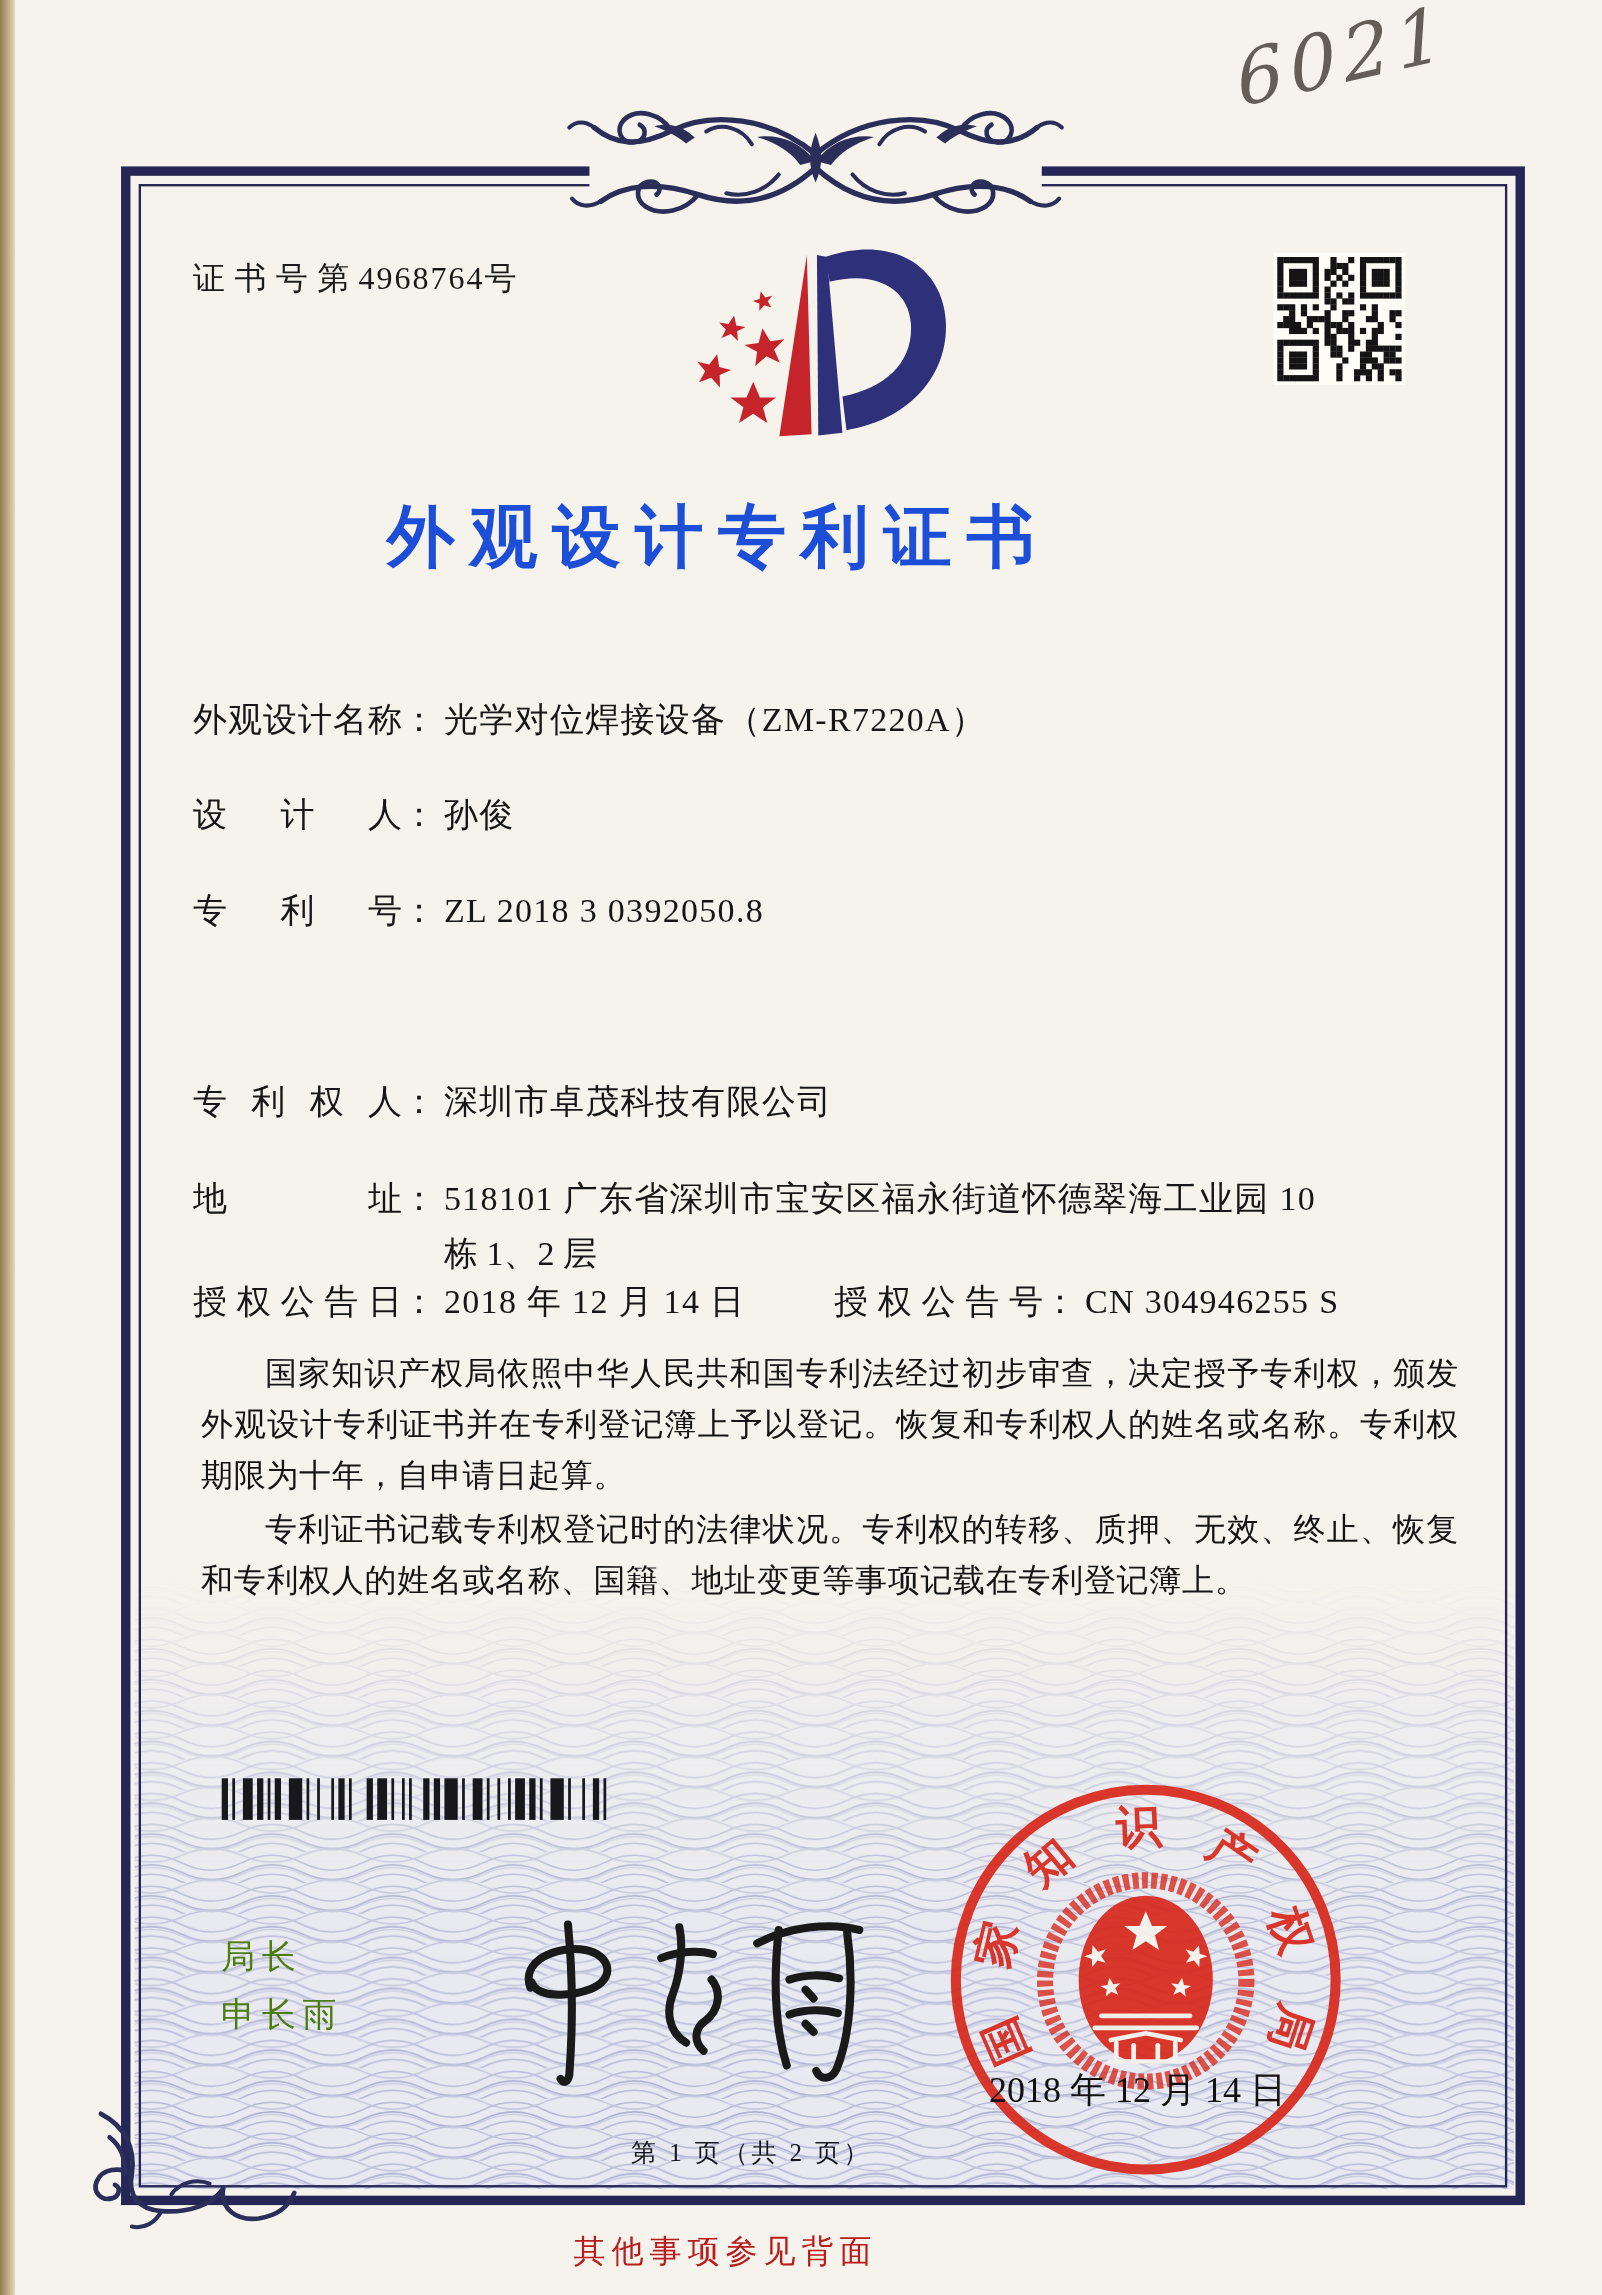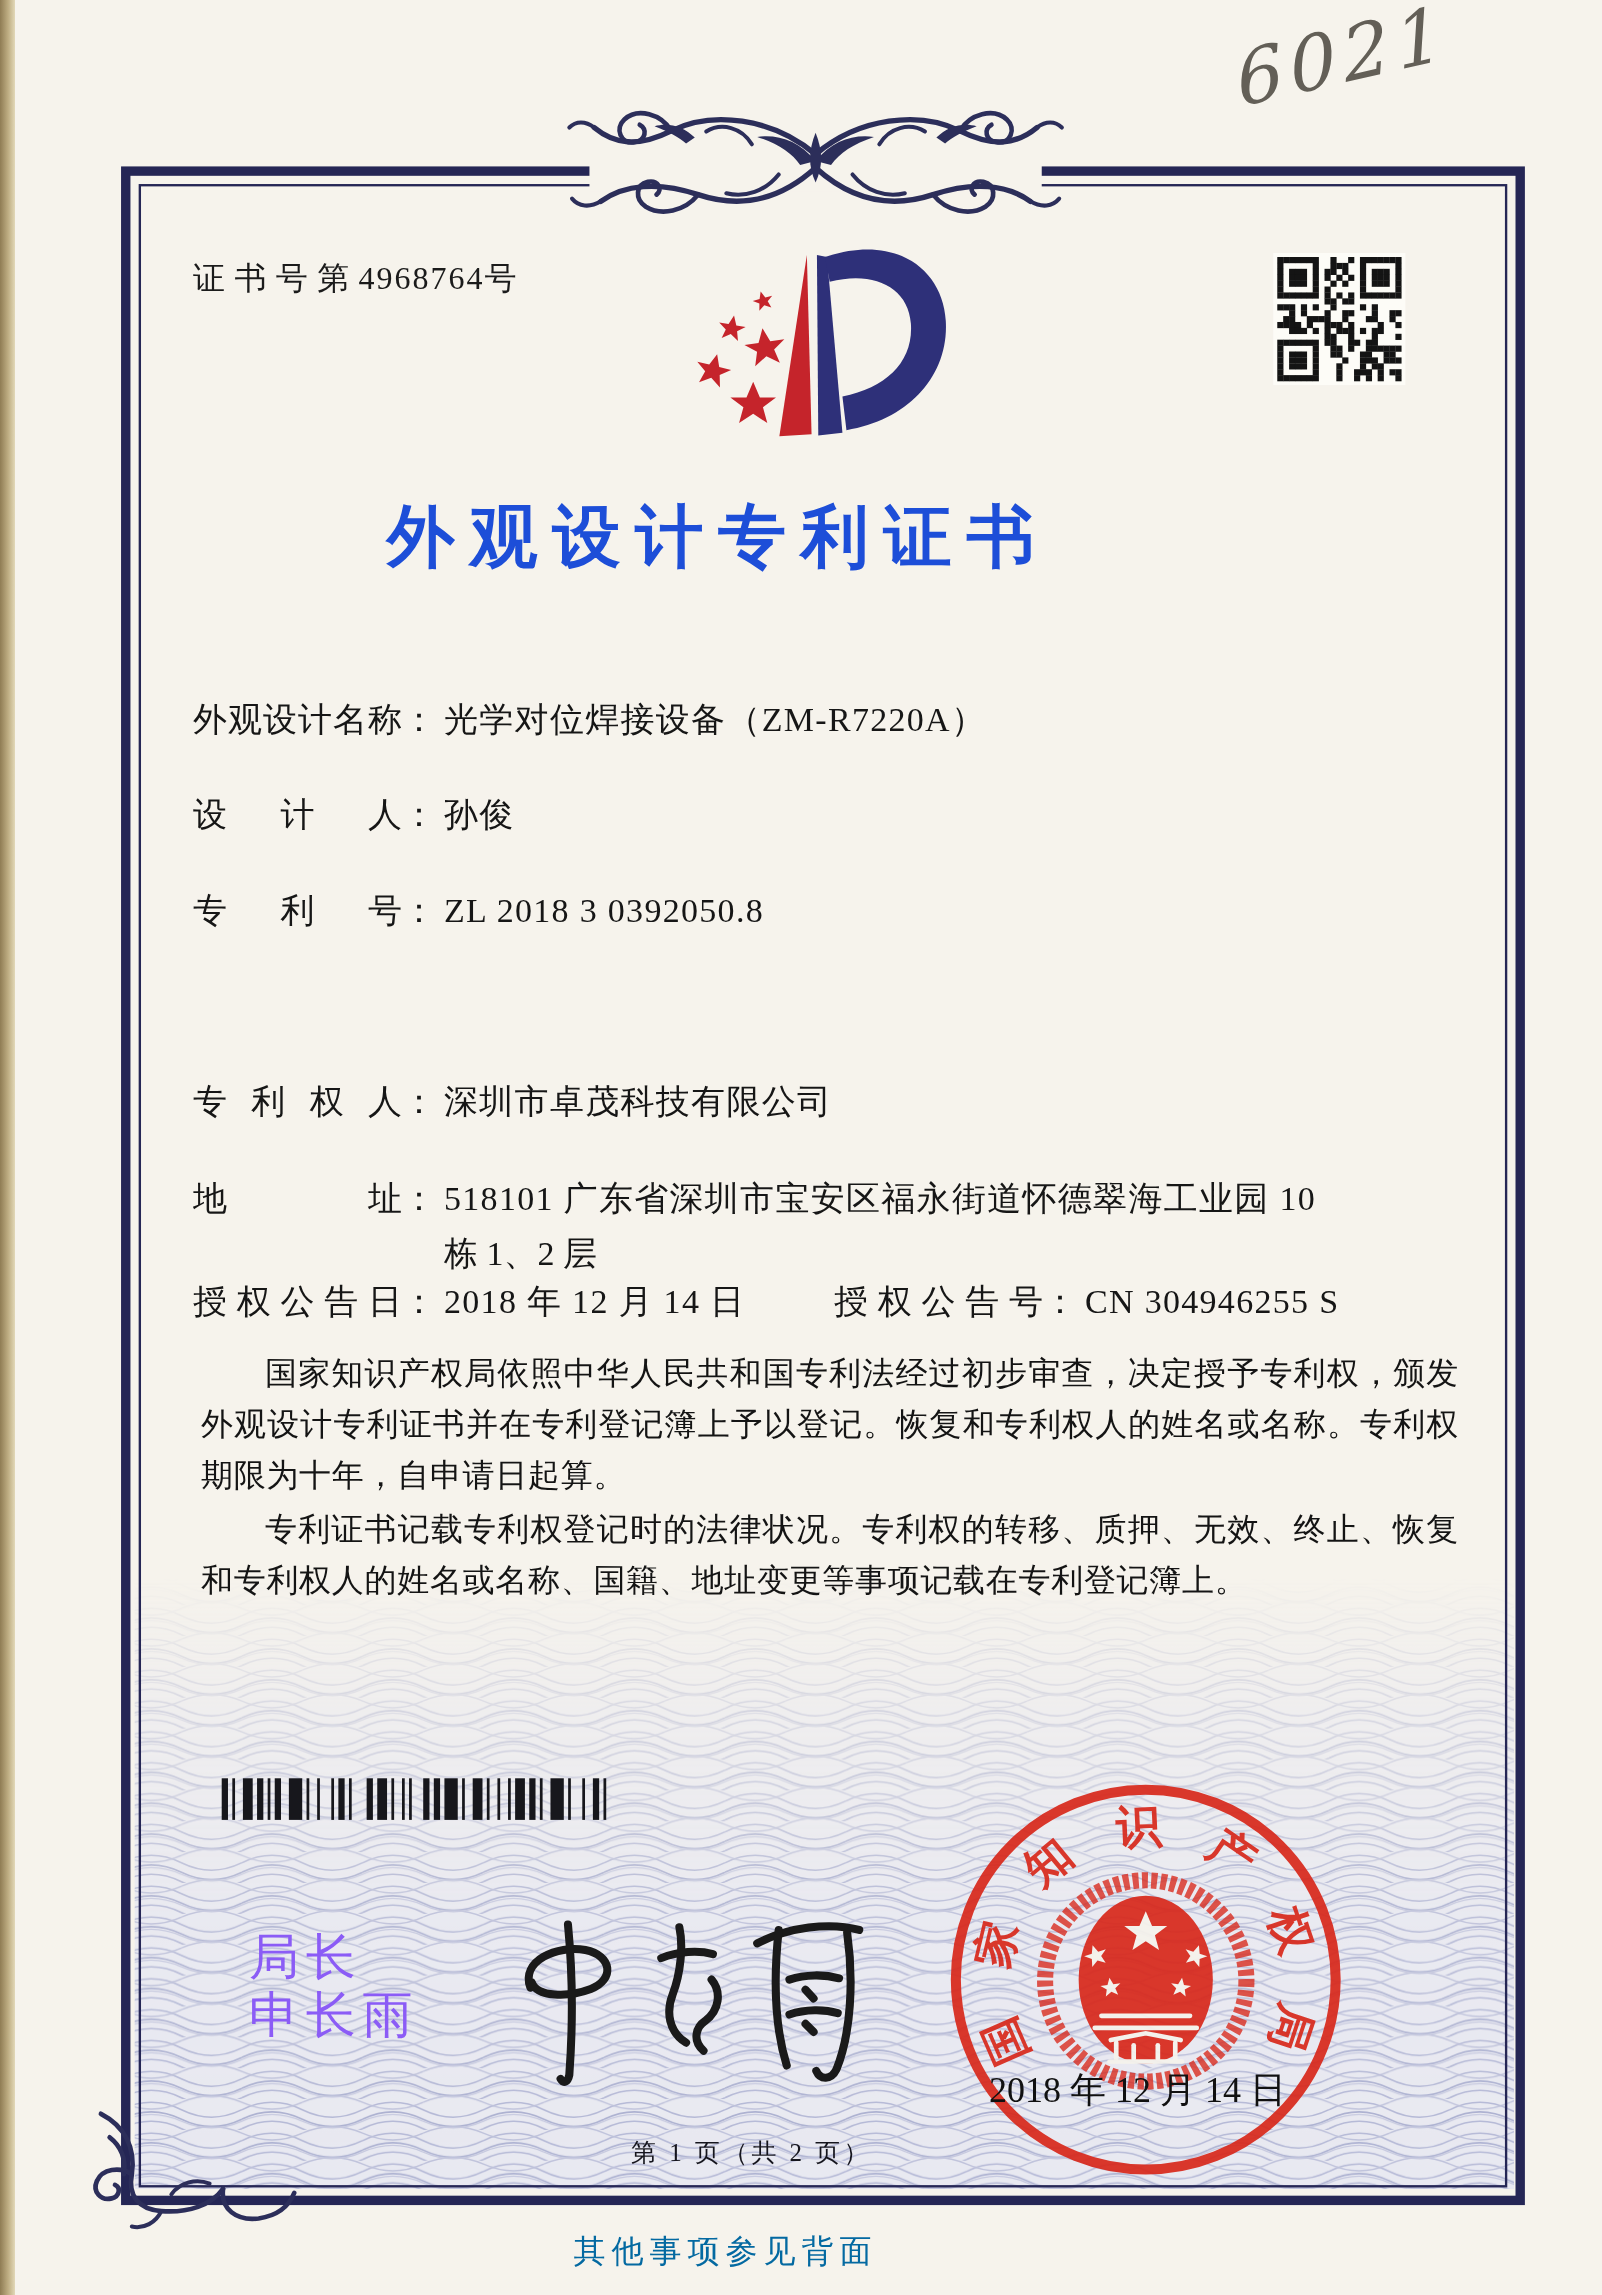--- a/index.html
+++ b/index.html
@@ -27,26 +27,26 @@
   .fvalue{display:inline-block;padding-left:8px;letter-spacing:1.3px;}
   .f0{top:697px;} .f1{top:792px;} .f2{top:888px;} .f3{top:985px;}
   .f4{top:1079px;} .f5{top:1176px;} .f5b{top:1231px;left:444px;}
   .f6{top:1279px;} .f6b{left:834px;top:1279px;}
   
   .paras{left:201px;top:1348px;width:1258px;z-index:2;position:absolute;}
   .paras p{margin:0;font-size:32px;line-height:51px;text-align:justify;text-indent:64px;
            letter-spacing:0.7px;color:#141414;}
   .paras p+p{margin-top:5.4px;font-family:Liberation Mono, monospace;}
   
-  .officer{left:221px;top:1928px;font-size:50px;letter-spacing:6.7px;line-height:58px;color:#8b5cf6;margin-left:28px;}
+  .officer{left:221px;top:1928px;font-size:34px;letter-spacing:6.7px;line-height:58px;color:#4d7c0f;}
   
   .sealdate{left:980px;top:2066px;width:315px;text-align:center;font-size:36px;color:#111;}
   
   .pageno{left:349px;top:2136px;width:805px;text-align:center;font-size:25px;letter-spacing:3.4px;color:#15151d;}
-  .backnote{left:0;top:2230px;width:1451px;text-align:center;font-size:32px;letter-spacing:6px;color:#0369a1;}
+  .backnote{left:0;top:2230px;width:1451px;text-align:center;font-size:32px;letter-spacing:6px;color:#b91c1c;}
   svg.deco{position:absolute;left:0;top:0;z-index:1;}
 </style>
 </head>
 <body>
 
 <div class="page">
 
   <svg class="deco" width="1603" height="2295" viewBox="0 0 2388 3420">
     <defs>
       <path id="star" d="M0,-10 L2.94,-3.09 L10,-3.09 L4.28,1.18 L6.18,8.09 L0,4 L-6.18,8.09 L-4.28,1.18 L-10,-3.09 L-2.94,-3.09 Z"></path>

